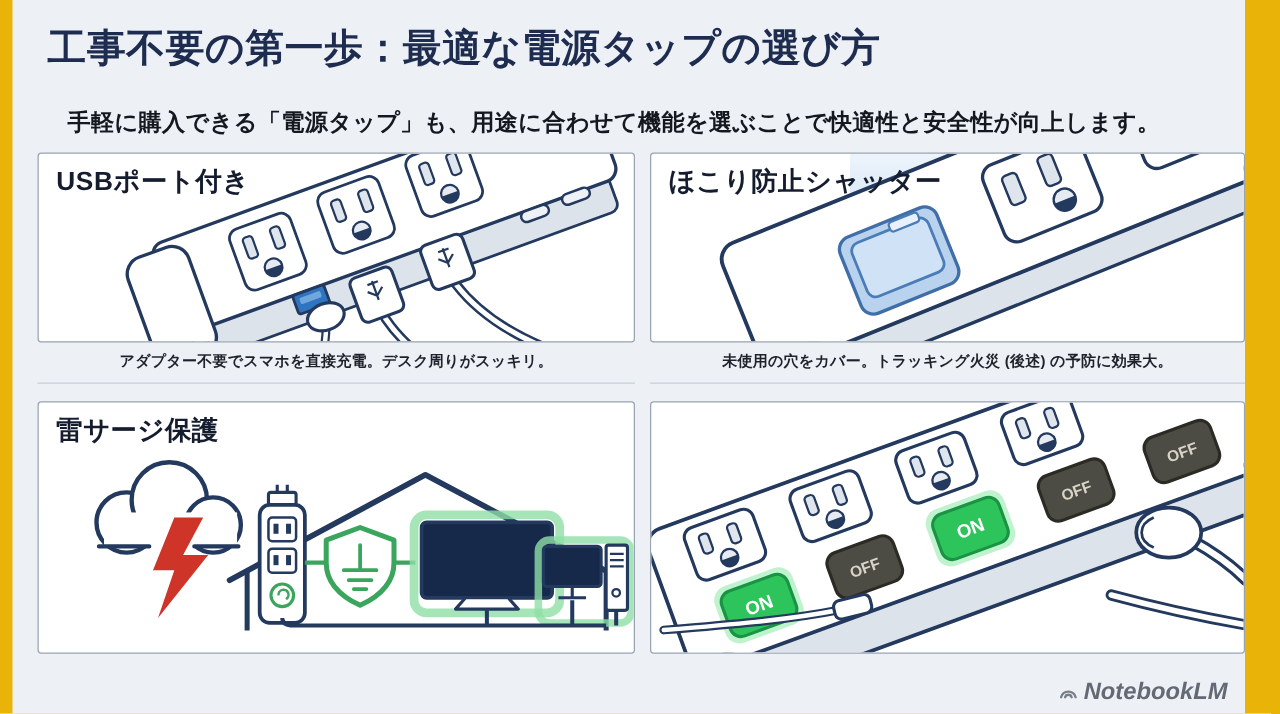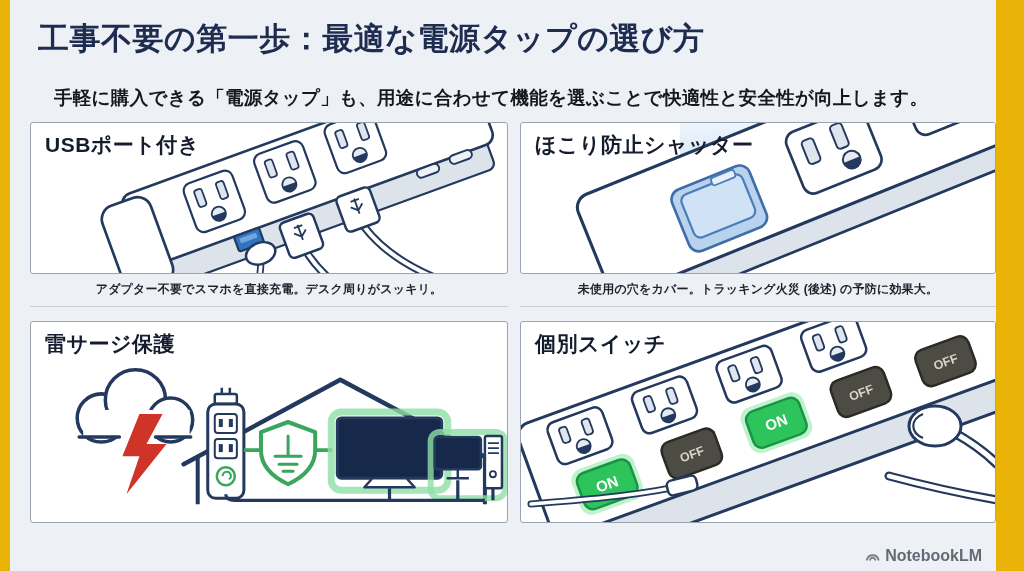--- a/index.html
+++ b/index.html
@@ -18,21 +18,21 @@
         overflow:hidden;box-sizing:border-box;}
   .card.r1{height:152px;}
   .card.r2{height:202px;margin-top:14px;}
   .card h2{position:absolute;left:14px;top:8px;margin:0;z-index:2;font-size:21px;
            font-weight:800;color:#141c2e;letter-spacing:.5px;}
   .card svg{position:absolute;left:0;top:0;width:100%;height:100%;display:block;}
   .caption{margin:7px 0 0 0;text-align:center;font-size:12px;font-weight:600;
            color:#1d222b;letter-spacing:.2px;line-height:1.35;}
   .divider{margin-top:9px;height:0;border-top:1px solid #c7cedb;}
   .footer{position:absolute;right:14px;bottom:6px;display:flex;align-items:center;gap:5px;
-          color:#636a76;font-size:16px;font-weight:700;}
+          color:#636a76;font-size:19px;font-weight:700;font-style:italic;}
   .footer svg{display:block;}
 </style>
 </head>
 <body>
 
 <div class="page">
   <div class="slide">
 
     <h1 class="title">工事不要の第一歩：最適な電源タップの選び方</h1>
     <p class="subtitle">手軽に購入できる「電源タップ」も、用途に合わせて機能を選ぶことで快適性と安全性が向上します。</p>
@@ -173,21 +173,20 @@
               <circle cx="494" cy="70" r="10" fill="#e6ebf1" stroke="#24395e" stroke-width="2.2"></circle>
               <path d="M484 70 a10 10 0 0 0 20 0 z" fill="#24395e"></path>
             </g>
           </g>
         </svg>
       </div>
       <p class="caption">未使用の穴をカバー。トラッキング火災 (後述) の予防に効果大。</p>
       <div class="divider"></div>
 
       <div class="card r2">
-        <h2>個別スイッチ</h2>
         <svg viewBox="0 0 474 164">
           <g transform="rotate(-20 237 82)">
             <rect x="12" y="116" width="560" height="38" rx="8" fill="#dde3eb" stroke="#24395e" stroke-width="3"></rect>
             <rect x="6" y="4" width="570" height="120" rx="14" fill="#ffffff" stroke="#24395e" stroke-width="3"></rect>
             <g>
               <g>
                 <rect x="36" y="12" width="58" height="44" rx="8" fill="#ffffff" stroke="#24395e" stroke-width="2.5"></rect>
                 <rect x="47" y="20" width="8" height="16" rx="3" fill="#dfe5ec" stroke="#24395e" stroke-width="1.8"></rect>
                 <rect x="71" y="20" width="8" height="16" rx="3" fill="#dfe5ec" stroke="#24395e" stroke-width="1.8"></rect>
                 <circle cx="65" cy="45" r="7" fill="#e6ebf1" stroke="#24395e" stroke-width="1.8"></circle>

